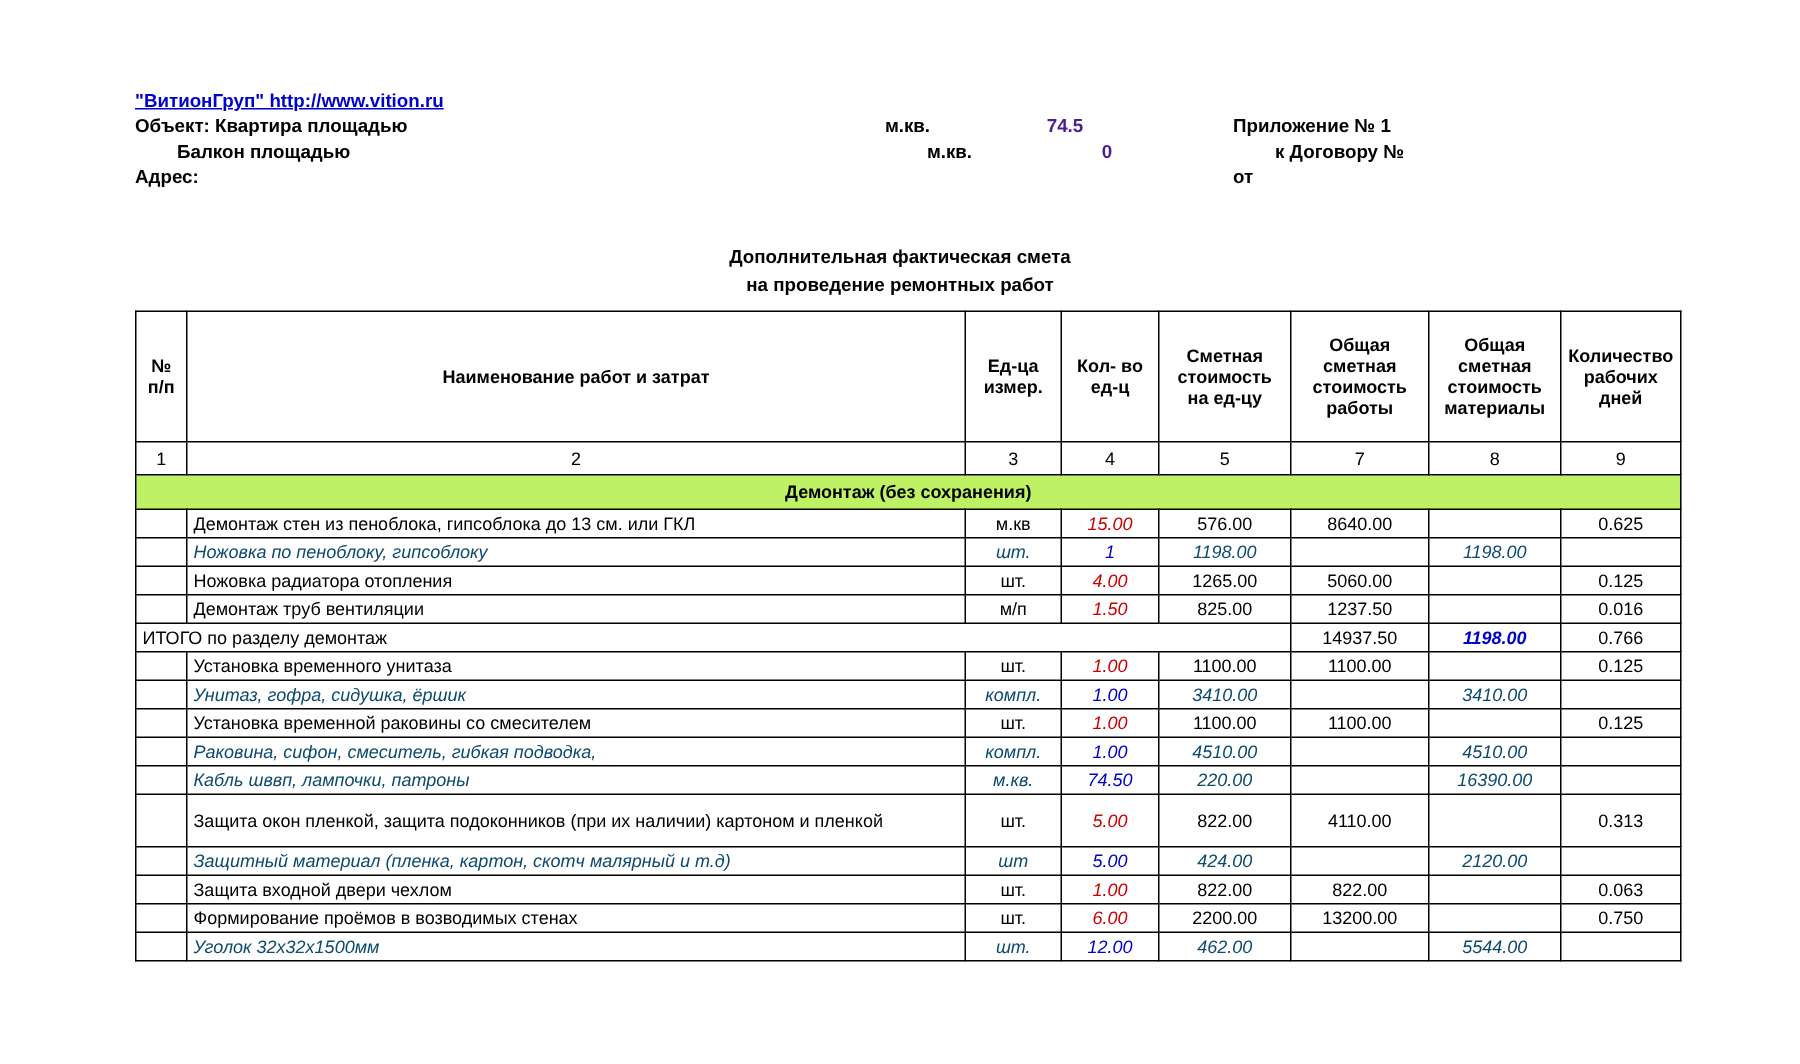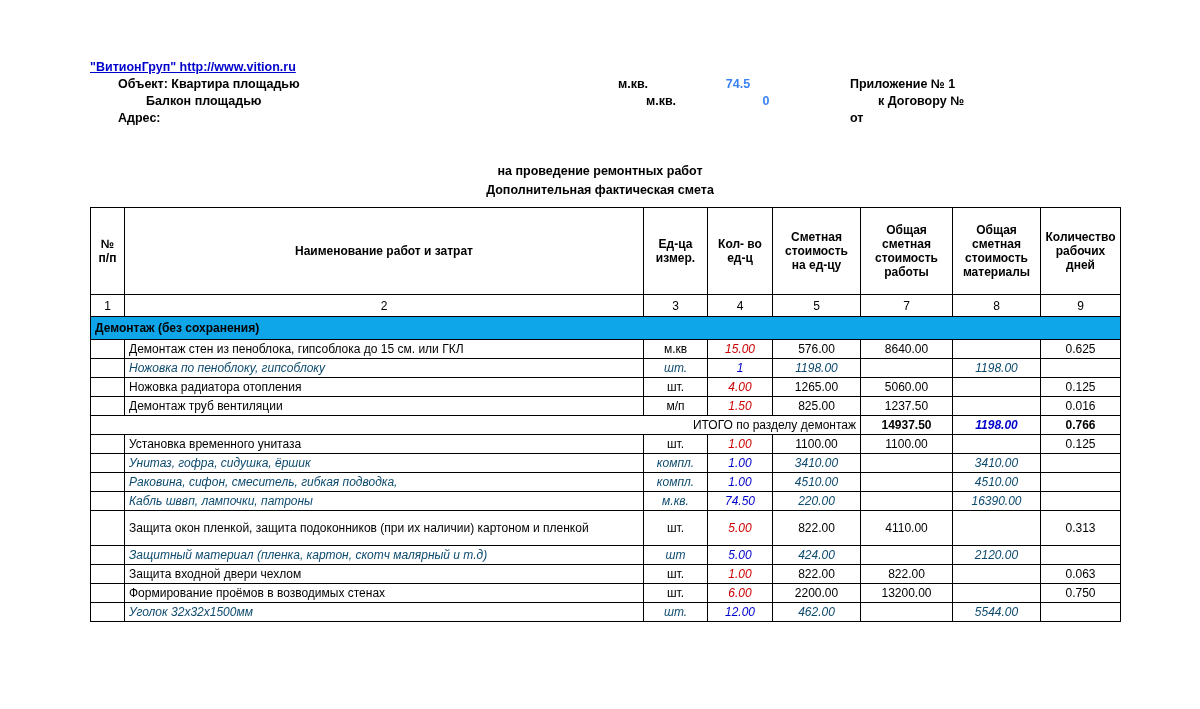--- a/index.html
+++ b/index.html
@@ -34,36 +34,35 @@
     font-weight: bold;
     font-size: 12.5px;
     display: inline-block;
   }
   .hdr-row {
     display: flex;
     align-items: flex-start;
     margin-top: 3px;
     font-weight: bold;
     font-size: 12.5px;
-    margin-left: 28px;
   }
   .hdr-label {
     width: 470px;
   }
   .hdr-label.indent {
     padding-left: 28px;
   }
   .hdr-unit {
     width: 90px;
     text-align: center;
   }
   .hdr-value {
     width: 120px;
     text-align: center;
-    color: #3b82f6;
+    color: #4c1d95;
   }
   .hdr-right {
     flex: 1;
     padding-left: 52px;
   }
   .doc-title {
     position: absolute;
     top: 162px;
     left: 0;
     width: 1200px;
@@ -100,40 +99,40 @@
     font-weight: bold;
     line-height: 14px;
     height: 82px;
   }
   tr.colnums td {
     text-align: center;
     font-weight: normal;
     height: 17px;
   }
   tr.section td {
-    background: #0ea5e9;
-    text-align: left;
+    background: #bef264;
+    text-align: center;
     font-weight: bold;
     height: 18px;
   }
   td.c { text-align: center; }
   td.l { text-align: left; }
   .qty { color: #cc0000; text-align: center; font-style: italic; }
   tr.mat td {
     color: #0c4a6e;
     font-style: italic;
   }
   tr.mat td.qty {
     color: #0000cc;
   }
   tr.total td {
-    font-weight: bold;
+    font-weight: normal;
   }
   tr.total td.totname {
-    text-align: right;
+    text-align: left;
     font-weight: normal;
   }
   tr.total td.matval {
     color: #0000cc;
     font-style: italic;
     font-weight: bold;
     text-align: center;
   }
   .rowtall td { height: 30px; }
 </style>
@@ -161,22 +160,22 @@
 
     <div class="hdr-row">
       <span class="hdr-label">Адрес:</span>
       <span class="hdr-unit"></span>
       <span class="hdr-value"></span>
       <span class="hdr-right">от</span>
     </div>
   </div>
 
   <div class="doc-title">
+    <div>Дополнительная фактическая смета</div>
     <div>на проведение ремонтных работ</div>
-    <div>Дополнительная фактическая смета</div>
   </div>
 
   <table class="smeta">
     <colgroup>
       <col class="col-num">
       <col class="col-name">
       <col class="col-unit">
       <col class="col-qty">
       <col class="col-price">
       <col class="col-works">
@@ -204,21 +203,21 @@
         <td>8</td>
         <td>9</td>
       </tr>
     </thead>
     <tbody id="table-body">
         <tr class="section">
           <td colspan="8">Демонтаж (без сохранения)</td>
         </tr>
         <tr class="work">
           <td class="c"></td>
-          <td class="l">Демонтаж стен из пеноблока, гипсоблока до 15 см. или ГКЛ</td>
+          <td class="l">Демонтаж стен из пеноблока, гипсоблока до 13 см. или ГКЛ</td>
           <td class="c">м.кв</td>
           <td class="qty">15.00</td>
           <td class="c">576.00</td>
           <td class="c">8640.00</td>
           <td class="c"></td>
           <td class="c">0.625</td>
         </tr>
         <tr class="mat">
           <td class="c"></td>
           <td class="l">Ножовка по пеноблоку, гипсоблоку</td>
@@ -268,20 +267,30 @@
         <tr class="mat">
           <td class="c"></td>
           <td class="l">Унитаз, гофра, сидушка, ёршик</td>
           <td class="c">компл.</td>
           <td class="qty">1.00</td>
           <td class="c">3410.00</td>
           <td class="c"></td>
           <td class="c">3410.00</td>
           <td class="c"></td>
         </tr>
+        <tr class="work">
+          <td class="c"></td>
+          <td class="l">Установка временной раковины со смесителем</td>
+          <td class="c">шт.</td>
+          <td class="qty">1.00</td>
+          <td class="c">1100.00</td>
+          <td class="c">1100.00</td>
+          <td class="c"></td>
+          <td class="c">0.125</td>
+        </tr>
         <tr class="mat">
           <td class="c"></td>
           <td class="l">Раковина, сифон, смеситель, гибкая подводка,</td>
           <td class="c">компл.</td>
           <td class="qty">1.00</td>
           <td class="c">4510.00</td>
           <td class="c"></td>
           <td class="c">4510.00</td>
           <td class="c"></td>
         </tr>

